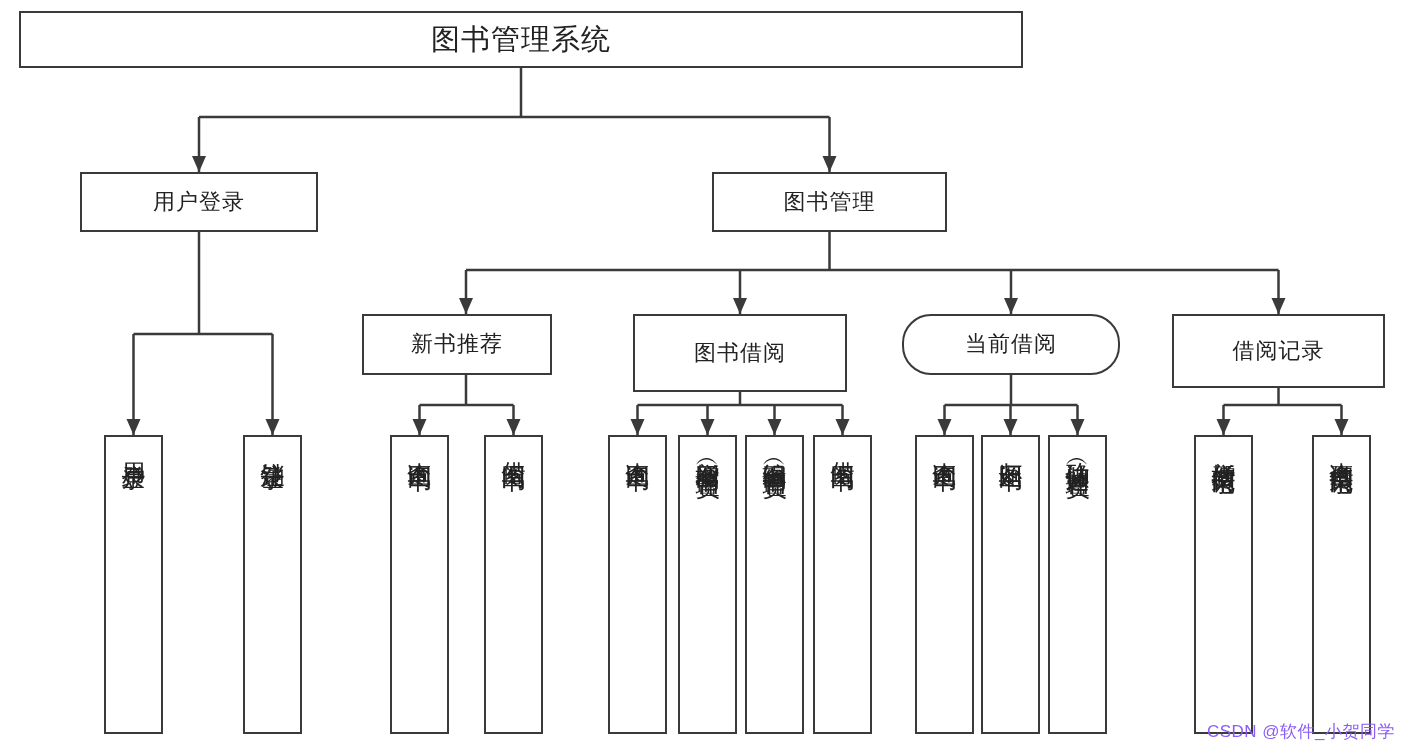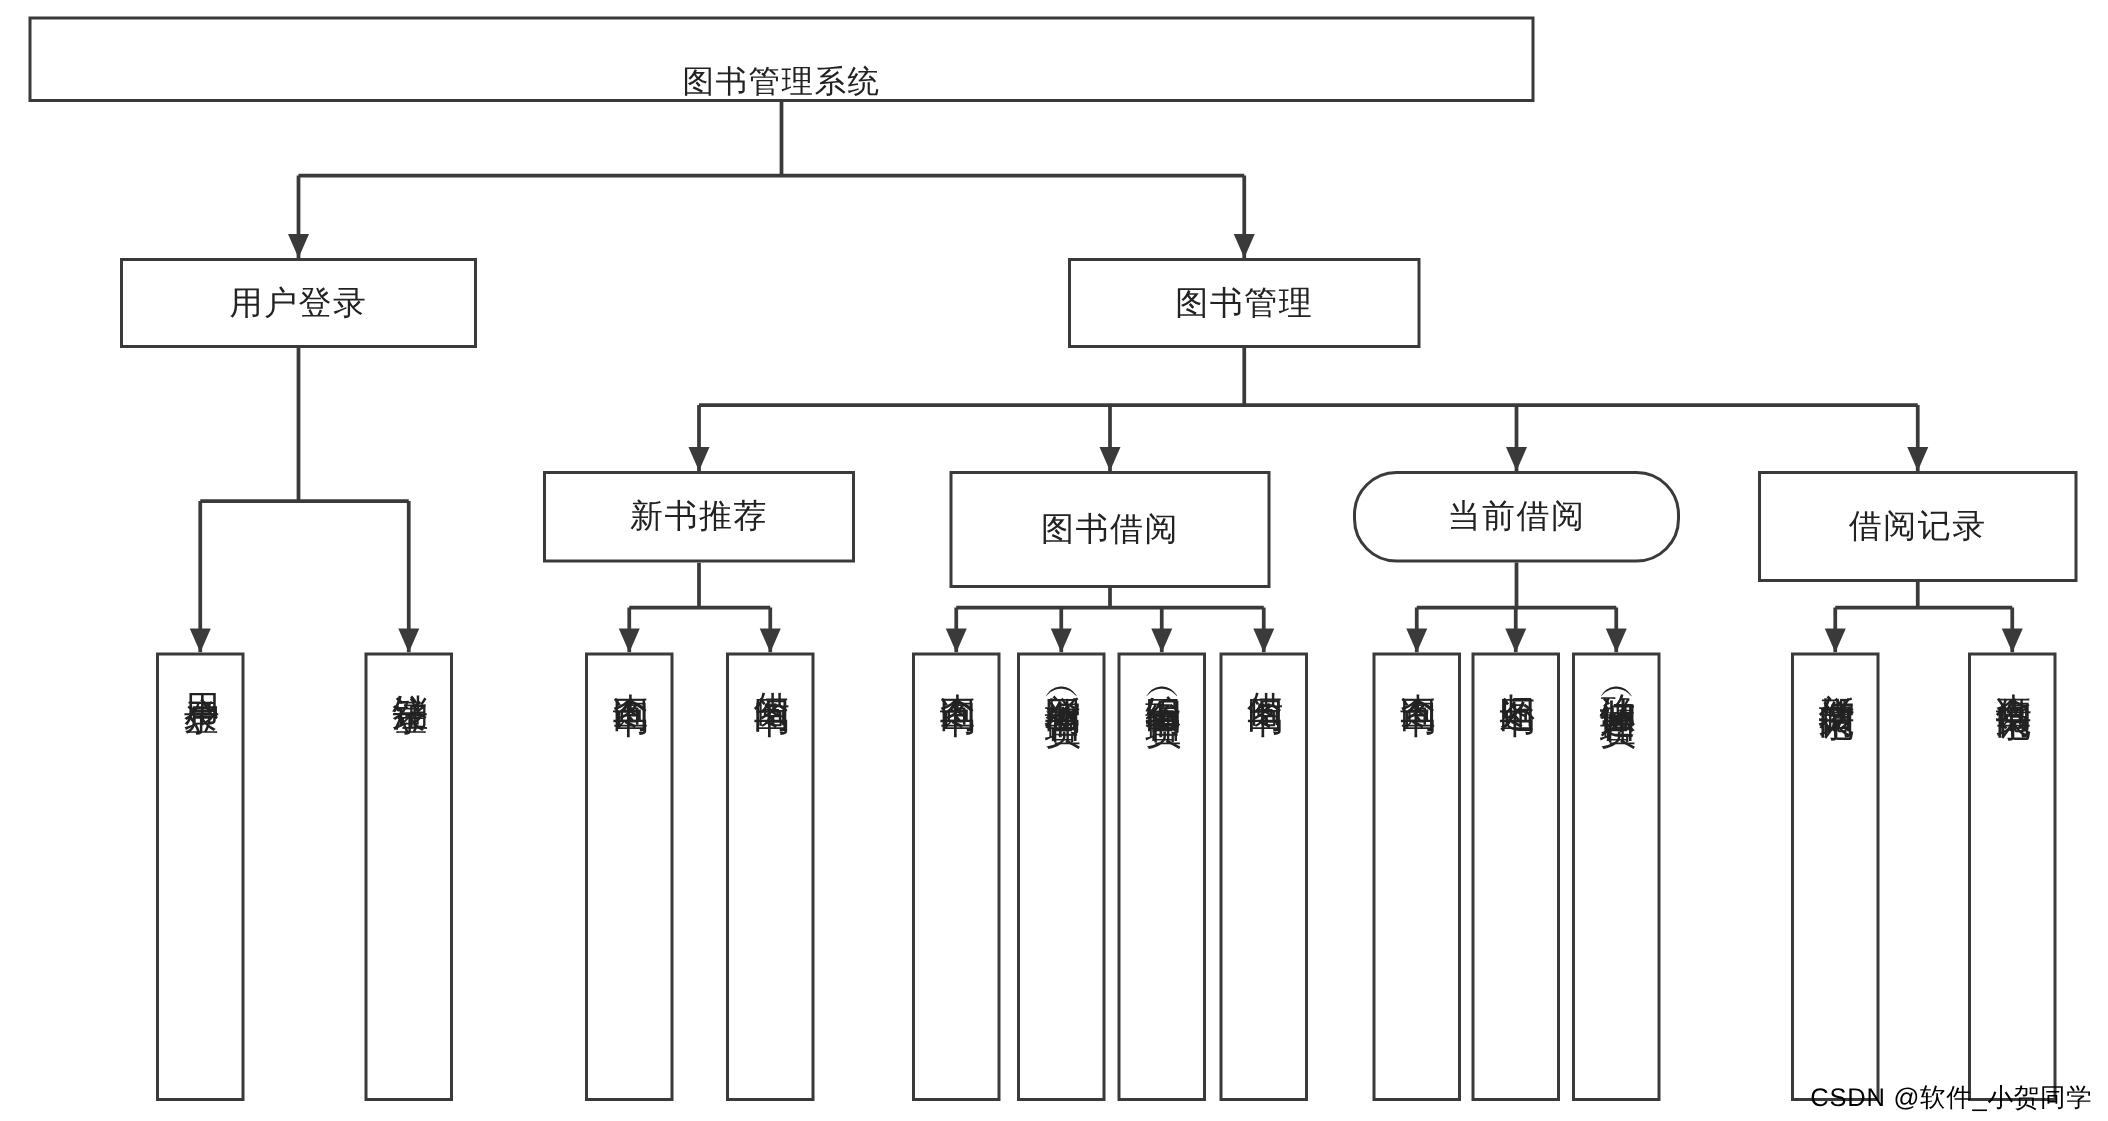--- a/index.html
+++ b/index.html
@@ -33,43 +33,42 @@
     justify-content: center;
     color: #222222;
   }
   .node-h {
     font-size: 22px;
     letter-spacing: 1px;
     line-height: 1.1;
     white-space: nowrap;
   }
   .node-root {
-    font-size: 21px;
-    align-items: flex-end;
+    font-size: 29px;
   }
   .node-v {
     align-items: flex-start;
     justify-content: center;
     padding-top: 6px;
   }
   .vtext {
     writing-mode: vertical-rl;
     text-orientation: upright;
     font-size: 24px;
     line-height: 1.08;
     letter-spacing: 2px;
     text-align: left;
     white-space: nowrap;
   }
   .watermark {
     position: absolute;
     right: 10px;
     bottom: 4px;
     font-size: 17px;
-    color: #000000;
+    color: #8b5cf6;
     white-space: nowrap;
     letter-spacing: 0.5px;
   }
 </style>
 </head>
 <body>
 
 <div id="canvas">
 
   <svg id="wires" viewBox="0 0 1405 747" xmlns="http://www.w3.org/2000/svg">
@@ -131,21 +130,21 @@
     <span>图书管理系统</span>
   </div>
 
   <div class="node node-h" id="n-l1-0" style="left: 80px; top: 172px; width: 238px; height: 60px;">
     <span>用户登录</span>
   </div>
   <div class="node node-h" id="n-l1-1" style="left: 712px; top: 172px; width: 235px; height: 60px;">
     <span>图书管理</span>
   </div>
 
-  <div class="node node-h" id="n-l2-0" style="left: 362px; top: 314px; width: 208px; height: 61px;">
+  <div class="node node-h" id="n-l2-0" style="left: 362px; top: 314px; width: 190px; height: 61px;">
     <span>新书推荐</span>
   </div>
   <div class="node node-h" id="n-l2-1" style="left: 633px; top: 314px; width: 214px; height: 78px;">
     <span>图书借阅</span>
   </div>
   <div class="node node-h" id="n-l2-2" style="left: 902px; top: 314px; width: 218px; height: 61px; border-radius: 29px;">
     <span>当前借阅</span>
   </div>
   <div class="node node-h" id="n-l2-3" style="left: 1172px; top: 314px; width: 213px; height: 74px;">
     <span>借阅记录</span>

